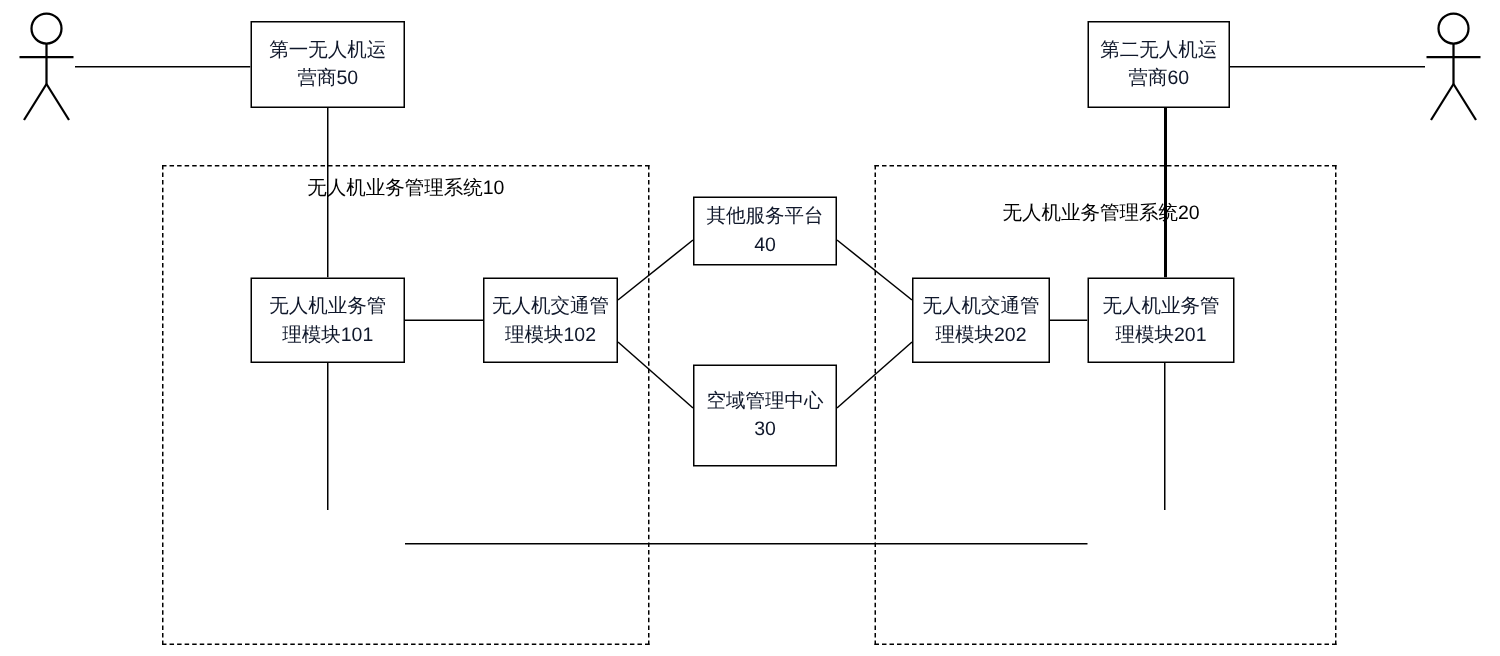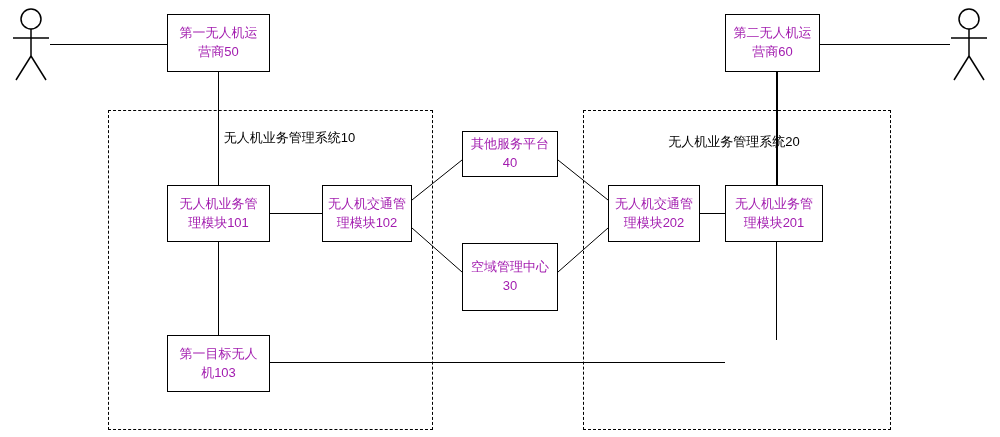--- a/index.html
+++ b/index.html
@@ -21,21 +21,21 @@
     position: absolute;
     border: 1px solid #000000;
     background: #ffffff;
     box-sizing: border-box;
     display: flex;
     align-items: center;
     justify-content: center;
     text-align: center;
     font-size: 13px;
     line-height: 1.45;
-    color: #a21caf;
+    color: #0f172a;
     padding: 2px 4px;
     z-index: 3;
   }
   .box span {
     display: block;
     width: 100%;
     white-space: pre-line;
   }
   .dashed {
     position: absolute;
@@ -73,21 +73,21 @@
     position: absolute;
     z-index: 3;
   }
 </style>
 </head>
 <body>
 
 <div id="canvas">
 
   <div class="dashed" style="left:108px; top:110px; width:325px; height:320px;"></div>
-  <div class="dashed-label" style="left:108px; top:129px; width:325px;padding-left:19px;">无人机业务管理系统10</div>
+  <div class="dashed-label" style="left:108px; top:116px; width:325px;">无人机业务管理系统10</div>
 
   <div class="dashed" style="left:583px; top:110px; width:308px; height:320px;"></div>
   <div class="dashed-label" style="left:583px; top:133px; width:276px;padding-left:13px;">无人机业务管理系统20</div>
 
   <div class="line h" style="left:50px; top:44px; width:117px;"></div>
 
   <div class="line h" style="left:820px; top:44px; width:130px;"></div>
 
   <div class="line v" style="left:218px; top:72px; height:113px;"></div>
 
@@ -159,19 +159,15 @@
   <div class="box" style="left:608px; top:185px; width:92px; height:57px;">
     <span>无人机交通管
 理模块202</span>
   </div>
 
   <div class="box" style="left:725px; top:185px; width:98px; height:57px;">
     <span>无人机业务管
 理模块201</span>
   </div>
 
-  <div class="box" style="left:167px; top:335px; width:103px; height:57px;">
-    <span>第一目标无人
-机103</span>
-  </div>
 
 
 </div>
 
 </body></html>

